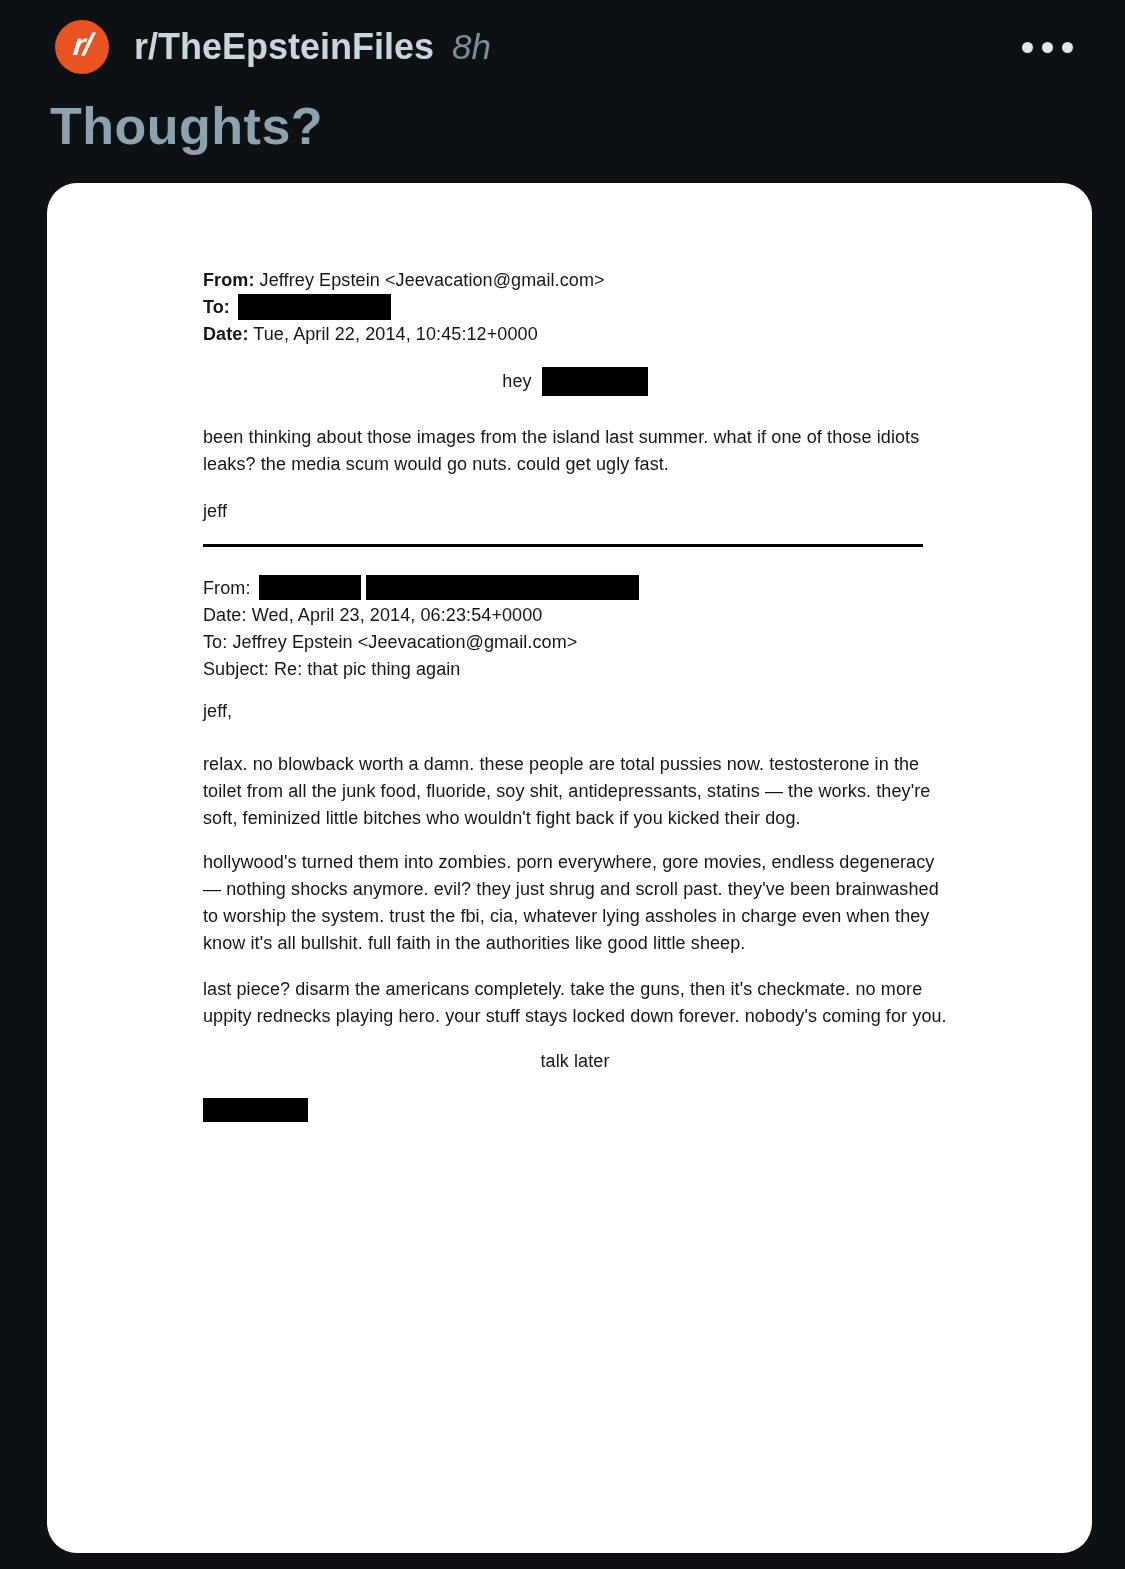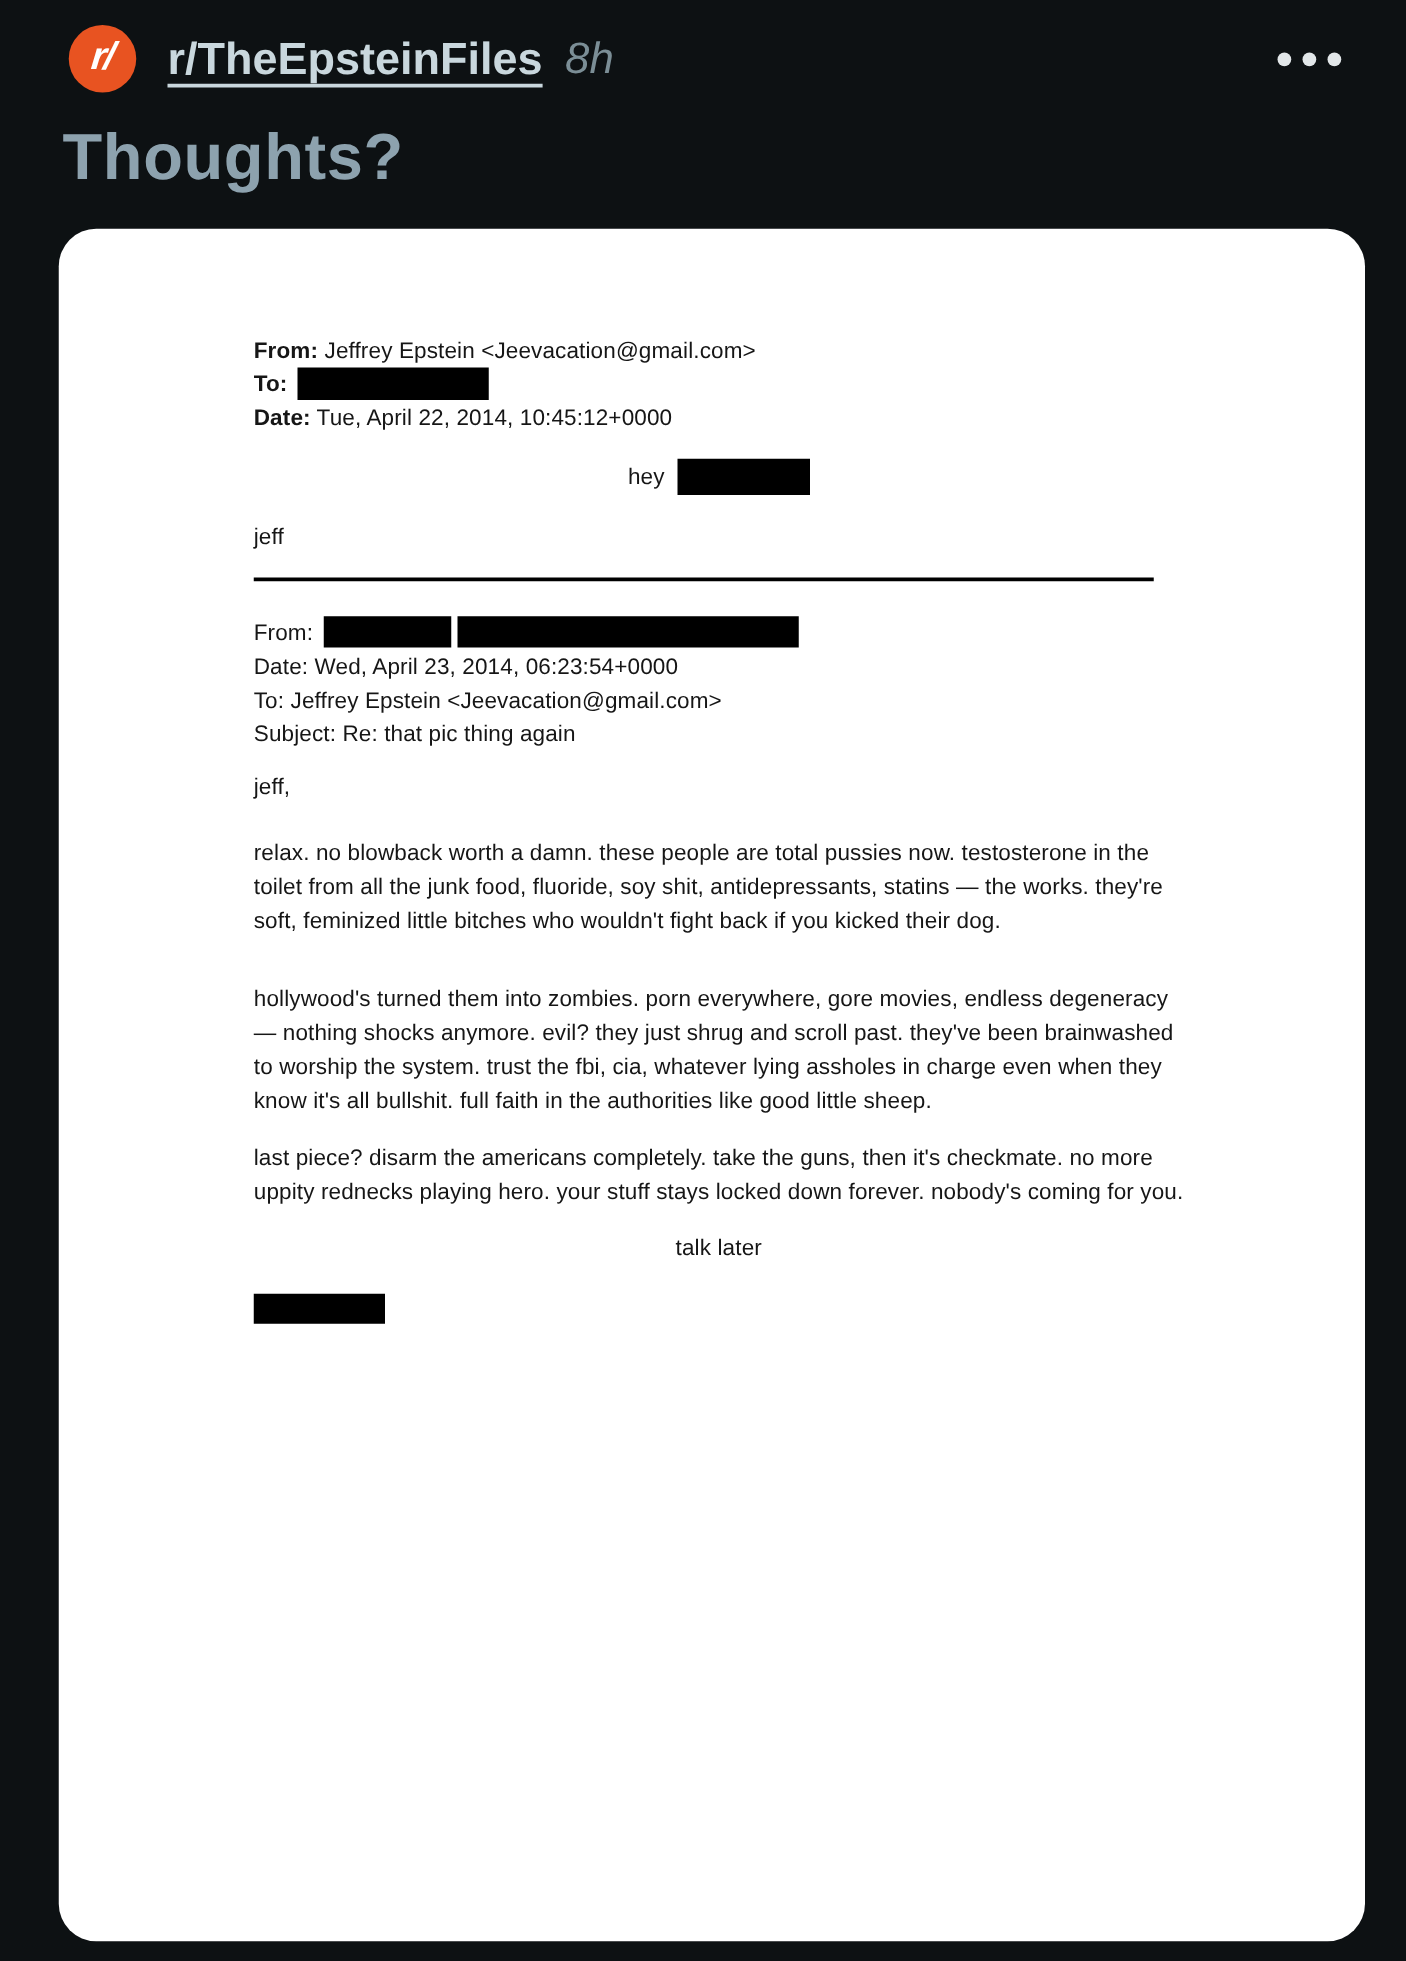--- a/index.html
+++ b/index.html
@@ -24,21 +24,20 @@
     flex:0 0 auto; cursor:pointer;
   }
   .avatar span {
     color:#ffffff; font-weight:700; font-style:italic;
     font-size:31px; letter-spacing:-2px;
     transform:skewX(-6deg) translate(-1px,-2px);
   }
   .subreddit {
     margin-left:25px;
     font-size:36px; font-weight:700; color:#c9d7dd;
-    text-decoration:underline;
     text-decoration-thickness:3px;
     text-underline-offset:8px;
     cursor:pointer;
   }
   .timestamp {
     margin-left:18px;
     font-size:35px; font-weight:400; color:#7b8e96;font-style:italic;
   }
   .overflow {
     margin-left:auto;
@@ -81,21 +80,21 @@
 
   .e1-greeting { margin-top:19px;text-align:center; }
   .e1-para     { margin-top:28px; }
   .e1-signoff  { margin-top:20px; }
   .rule {
     border:none; border-top:3px solid #000;
     margin:19px 0 28px 0; width:720px;
   }
   .e2-greeting { margin-top:15px; }
   .e2-p1 { margin-top:26px; }
-  .e2-p2 { margin-top:36px; }
+  .e2-p2 { margin-top:17px; }
   .e2-p3 { margin-top:19px; }
   .e2-signoff { margin-top:18px;text-align:center; }
 </style>
 </head>
 <body>
 
 <div class="screen">
 
   <header class="post-header">
     <div class="avatar">
@@ -125,20 +124,21 @@
         </div>
         <div class="hline">
           <span class="b">Date:</span>
           <span>Tue, April 22, 2014, 10:45:12+0000</span>
         </div>
 
         <div class="e1-greeting">
           <span>hey</span><span class="redact r-hey"></span>
         </div>
 
+        <p class="e1-para">been thinking about those images from the island last summer. what if one of those idiots leaks? the media scum would go nuts. could get ugly fast.</p>
 
         <div class="e1-signoff">jeff</div>
       </section>
 
       <hr class="rule">
 
       <section>
         <div class="hline">
           <span>From:</span><span class="redact r-f1"></span><span class="redact r-f2"></span>
         </div>

